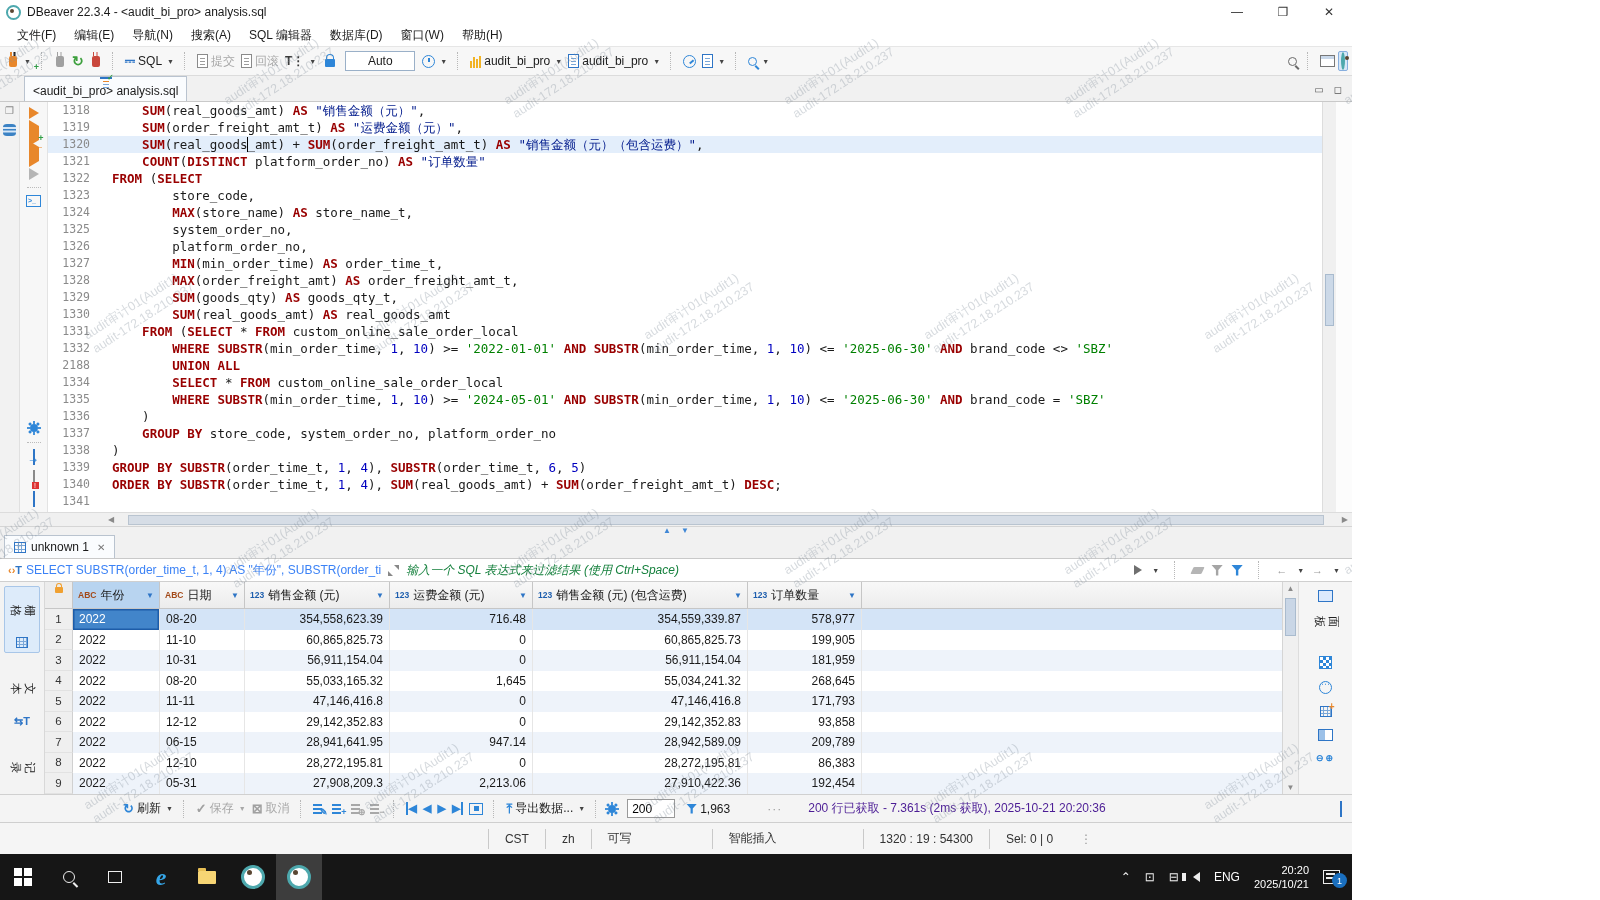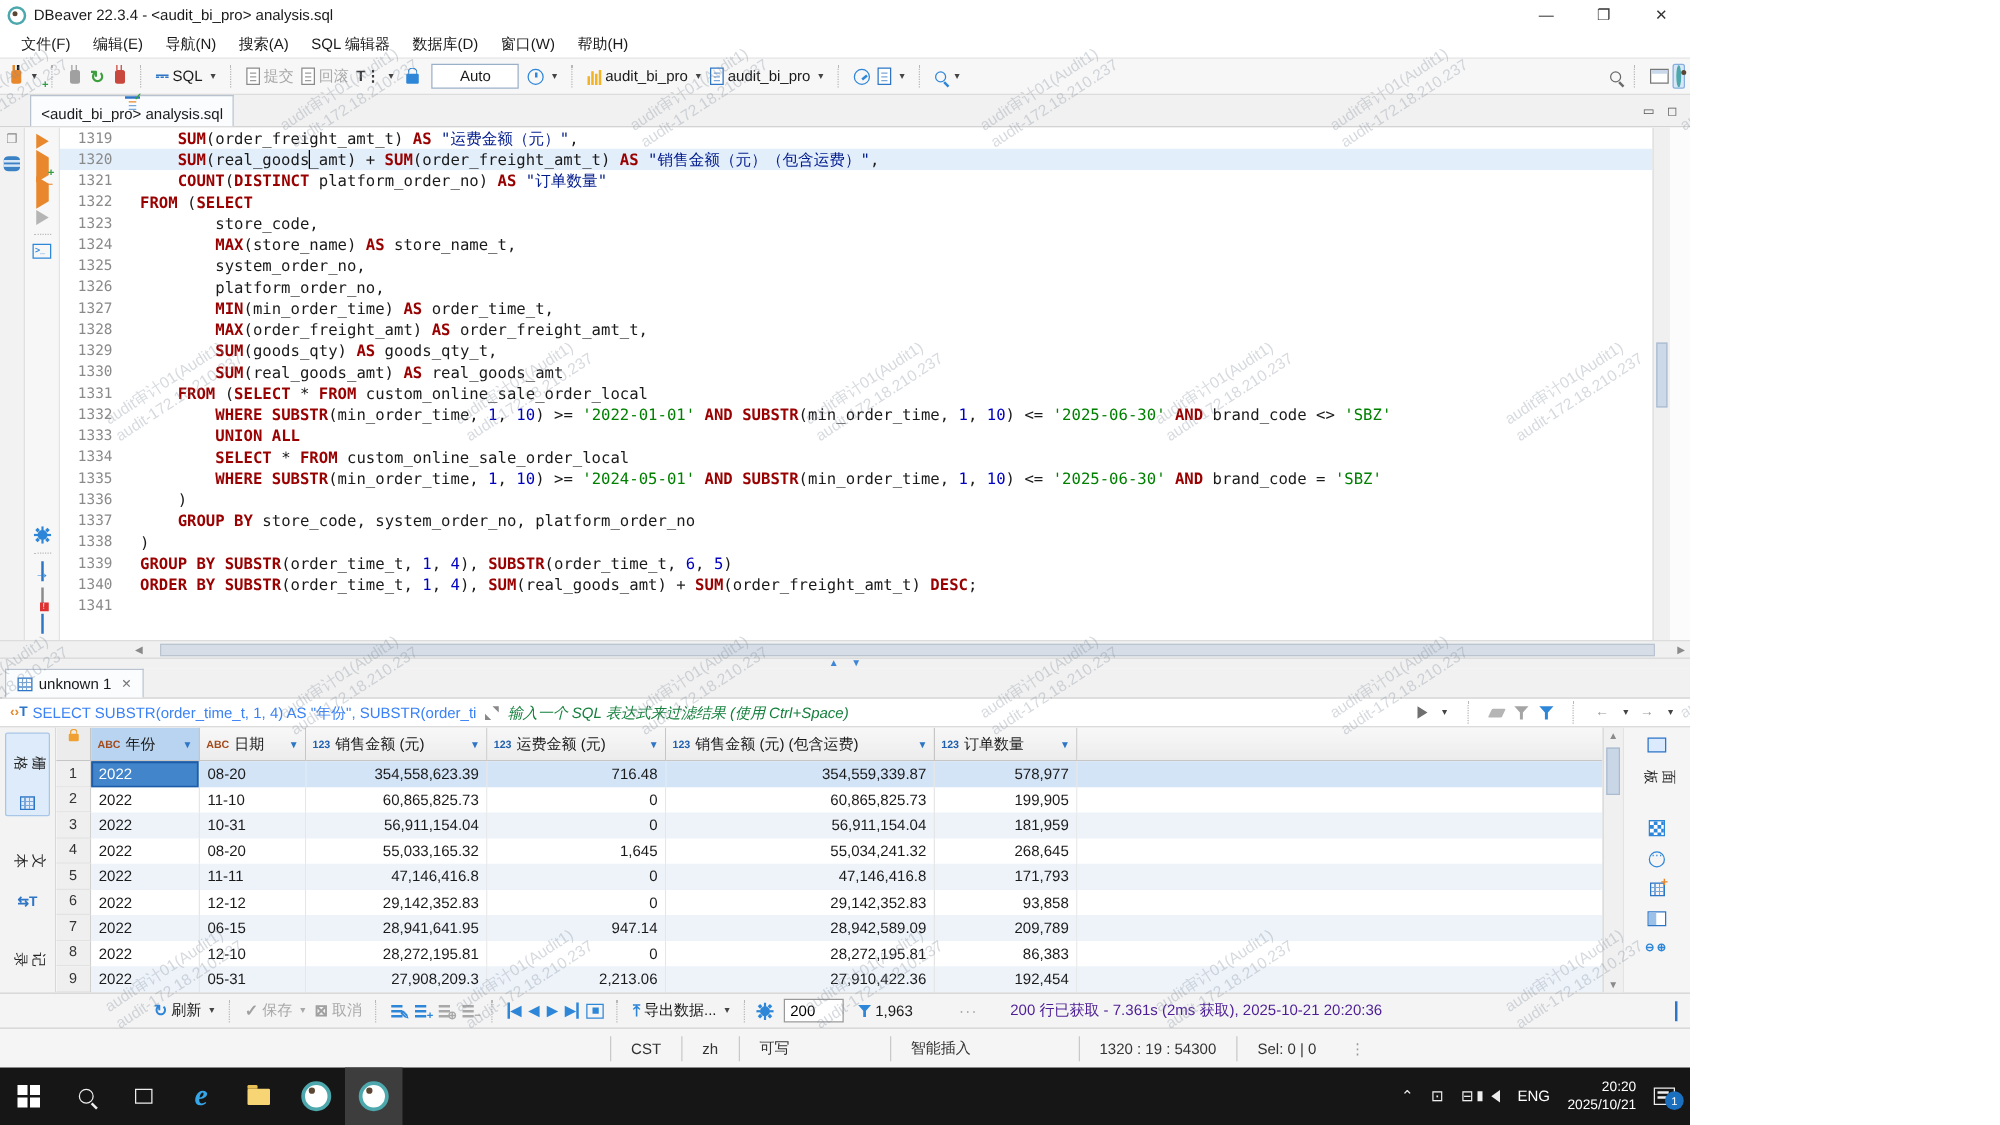--- a/index.html
+++ b/index.html
@@ -375,35 +375,36 @@
             <rect x="11" y="2" width="3" height="3" transform="rotate(45 12.5 3.5)"></rect>
             <rect x="2" y="11" width="3" height="3" transform="rotate(45 3.5 12.5)"></rect>
           </g>
         </svg>
       <span class="vsep"></span>
       <span class="relbox"><span class="pg blue"><i></i></span><b class="exporticon" style="position:absolute;right:-5px;top:1px">→</b></span>
       <span class="relbox pgbadge-red"><span class="pg"><i></i></span></span>
       <span class="relbox"><span class="pg blue"><i></i></span></span>
     </div>
     <div class="edmain" id="code-lines">
+        <div class="ed-row"><span class="ln">1318</span><span class="cd">    <span class="tk">SUM</span>(real_goods_amt) <span class="tk">AS</span> <span class="tq">"销售金额（元）"</span>,</span></div>
         <div class="ed-row"><span class="ln">1319</span><span class="cd">    <span class="tk">SUM</span>(order_freight_amt_t) <span class="tk">AS</span> <span class="tq">"运费金额（元）"</span>,</span></div>
         <div class="ed-row cur"><span class="ln">1320</span><span class="cd">    <span class="tk">SUM</span>(real_goods_amt) + <span class="tk">SUM</span>(order_freight_amt_t) <span class="tk">AS</span> <span class="tq">"销售金额（元）（包含运费）"</span>,<span class="caret" style="left:calc(12px + 18ch)"></span></span></div>
         <div class="ed-row"><span class="ln">1321</span><span class="cd">    <span class="tk">COUNT</span>(<span class="tk">DISTINCT</span> platform_order_no) <span class="tk">AS</span> <span class="tq">"订单数量"</span></span></div>
         <div class="ed-row"><span class="ln">1322</span><span class="cd"><span class="tk">FROM</span> (<span class="tk">SELECT</span></span></div>
         <div class="ed-row"><span class="ln">1323</span><span class="cd">        store_code,</span></div>
         <div class="ed-row"><span class="ln">1324</span><span class="cd">        <span class="tk">MAX</span>(store_name) <span class="tk">AS</span> store_name_t,</span></div>
         <div class="ed-row"><span class="ln">1325</span><span class="cd">        system_order_no,</span></div>
         <div class="ed-row"><span class="ln">1326</span><span class="cd">        platform_order_no,</span></div>
         <div class="ed-row"><span class="ln">1327</span><span class="cd">        <span class="tk">MIN</span>(min_order_time) <span class="tk">AS</span> order_time_t,</span></div>
         <div class="ed-row"><span class="ln">1328</span><span class="cd">        <span class="tk">MAX</span>(order_freight_amt) <span class="tk">AS</span> order_freight_amt_t,</span></div>
         <div class="ed-row"><span class="ln">1329</span><span class="cd">        <span class="tk">SUM</span>(goods_qty) <span class="tk">AS</span> goods_qty_t,</span></div>
         <div class="ed-row"><span class="ln">1330</span><span class="cd">        <span class="tk">SUM</span>(real_goods_amt) <span class="tk">AS</span> real_goods_amt</span></div>
         <div class="ed-row"><span class="ln">1331</span><span class="cd">    <span class="tk">FROM</span> (<span class="tk">SELECT</span> * <span class="tk">FROM</span> custom_online_sale_order_local</span></div>
         <div class="ed-row"><span class="ln">1332</span><span class="cd">        <span class="tk">WHERE</span> <span class="tk">SUBSTR</span>(min_order_time, <span class="tn">1</span>, <span class="tn">10</span>) &gt;= <span class="ts">'2022-01-01'</span> <span class="tk">AND</span> <span class="tk">SUBSTR</span>(min_order_time, <span class="tn">1</span>, <span class="tn">10</span>) &lt;= <span class="ts">'2025-06-30'</span> <span class="tk">AND</span> brand_code &lt;&gt; <span class="ts">'SBZ'</span></span></div>
-        <div class="ed-row"><span class="ln">1333</span><span class="cd">        <span class="tk">UNION</span> <span class="tk">ALL</span></span></div>
+        <div class="ed-row"><span class="ln">2188</span><span class="cd">        <span class="tk">UNION</span> <span class="tk">ALL</span></span></div>
         <div class="ed-row"><span class="ln">1334</span><span class="cd">        <span class="tk">SELECT</span> * <span class="tk">FROM</span> custom_online_sale_order_local</span></div>
         <div class="ed-row"><span class="ln">1335</span><span class="cd">        <span class="tk">WHERE</span> <span class="tk">SUBSTR</span>(min_order_time, <span class="tn">1</span>, <span class="tn">10</span>) &gt;= <span class="ts">'2024-05-01'</span> <span class="tk">AND</span> <span class="tk">SUBSTR</span>(min_order_time, <span class="tn">1</span>, <span class="tn">10</span>) &lt;= <span class="ts">'2025-06-30'</span> <span class="tk">AND</span> brand_code = <span class="ts">'SBZ'</span></span></div>
         <div class="ed-row"><span class="ln">1336</span><span class="cd">    )</span></div>
         <div class="ed-row"><span class="ln">1337</span><span class="cd">    <span class="tk">GROUP</span> <span class="tk">BY</span> store_code, system_order_no, platform_order_no</span></div>
         <div class="ed-row"><span class="ln">1338</span><span class="cd">)</span></div>
         <div class="ed-row"><span class="ln">1339</span><span class="cd"><span class="tk">GROUP</span> <span class="tk">BY</span> <span class="tk">SUBSTR</span>(order_time_t, <span class="tn">1</span>, <span class="tn">4</span>), <span class="tk">SUBSTR</span>(order_time_t, <span class="tn">6</span>, <span class="tn">5</span>)</span></div>
         <div class="ed-row"><span class="ln">1340</span><span class="cd"><span class="tk">ORDER</span> <span class="tk">BY</span> <span class="tk">SUBSTR</span>(order_time_t, <span class="tn">1</span>, <span class="tn">4</span>), <span class="tk">SUM</span>(real_goods_amt) + <span class="tk">SUM</span>(order_freight_amt_t) <span class="tk">DESC</span>;</span></div>
         <div class="ed-row"><span class="ln">1341</span><span class="cd"></span></div>
       </div>
     <div class="edscroll">

